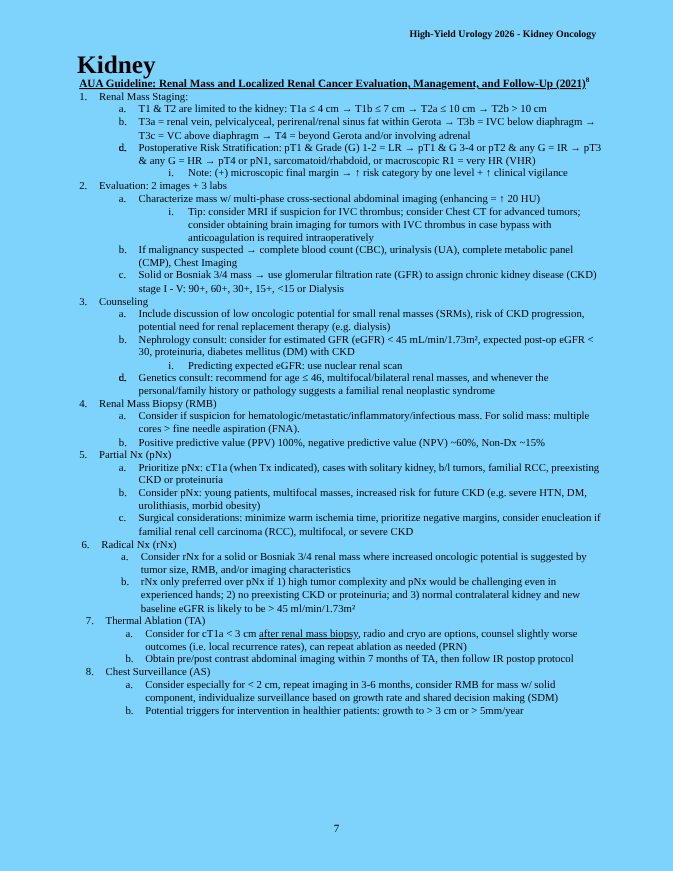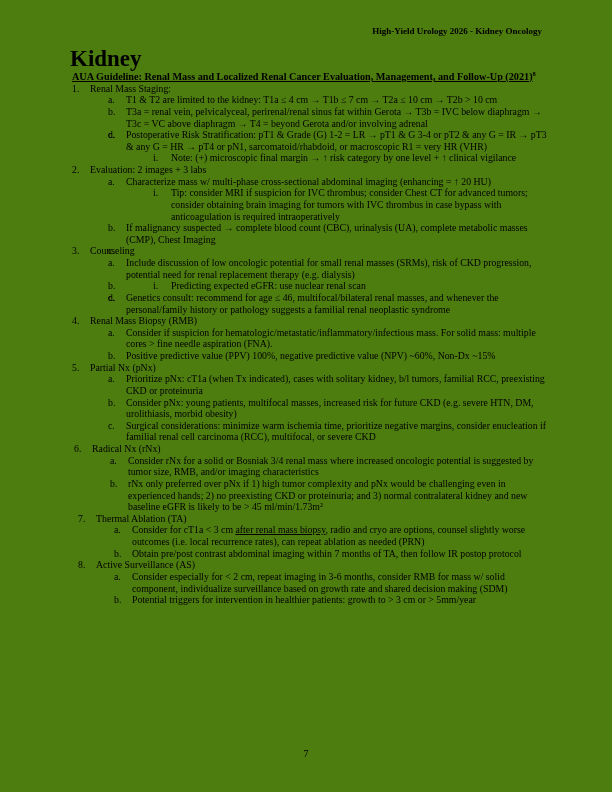--- a/index.html
+++ b/index.html
@@ -1,21 +1,21 @@
 <!DOCTYPE html>
 <html><head>
 <meta charset="utf-8">
 <style>
   html, body { margin: 0; padding: 0; background: #e8e8e8; }
   .page {
     position: relative;
     width: 612px;
     height: 792px;
     margin: 0 auto;
-    background: #4d7c0f;
+    background: #7dd3fc;
     color: #000000;
     font-family: "Liberation Serif", "DejaVu Serif", serif;
     overflow: hidden;
   }
   .header {
     position: absolute;
     top: 26px;
     left: 72px;
     right: 70px;
     text-align: right;
@@ -77,40 +77,40 @@
     <div>
         <div class="item level1"><span class="marker">1.</span><span><span>Renal Mass Staging:</span></span></div>
         <div class="item level2"><span class="marker">a.</span><span><span>T1 &amp; T2 are limited to the kidney: T1a ≤ 4 cm → T1b ≤ 7 cm → T2a ≤ 10 cm → T2b &gt; 10 cm</span></span></div>
         <div class="item level2"><span class="marker">b.</span><span><span>T3a = renal vein, pelvicalyceal, perirenal/renal sinus fat within Gerota → T3b = IVC below diaphragm → T3c = VC above diaphragm → T4 = beyond Gerota and/or involving adrenal</span></span></div>
         <div class="item level2"><span class="marker">c.</span></div>
         <div class="item level2"><span class="marker">d.</span><span><span>Postoperative Risk Stratification: pT1 &amp; Grade (G) 1-2 = LR → pT1 &amp; G 3-4 or pT2 &amp; any G = IR → pT3 &amp; any G = HR → pT4 or pN1, sarcomatoid/rhabdoid, or macroscopic R1 = very HR (VHR)</span></span></div>
         <div class="item level3"><span class="marker">i.</span><span><span>Note: (+) microscopic final margin → ↑ risk category by one level + ↑ clinical vigilance</span></span></div>
         <div class="item level1"><span class="marker">2.</span><span><span>Evaluation: 2 images + 3 labs</span></span></div>
         <div class="item level2"><span class="marker">a.</span><span><span>Characterize mass w/ multi-phase cross-sectional abdominal imaging (enhancing = ↑ 20 HU)</span></span></div>
         <div class="item level3"><span class="marker">i.</span><span><span>Tip: consider MRI if suspicion for IVC thrombus; consider Chest CT for advanced tumors; consider obtaining brain imaging for tumors with IVC thrombus in case bypass with anticoagulation is required intraoperatively</span></span></div>
-        <div class="item level2"><span class="marker">b.</span><span><span>If malignancy suspected → complete blood count (CBC), urinalysis (UA), complete metabolic masses (CMP), Chest Imaging</span></span></div>
-        <div class="item level2"><span class="marker">c.</span></div>
+        <div class="item level2"><span class="marker">b.</span><span><span>If malignancy suspected → complete blood count (CBC), urinalysis (UA), complete metabolic panel (CMP), Chest Imaging</span></span></div>
+        <div class="item level2"><span class="marker">c.</span><span><span>Solid or Bosniak 3/4 mass → use glomerular filtration rate (GFR) to assign chronic kidney disease (CKD) stage I - V: 90+, 60+, 30+, 15+, &lt;15 or Dialysis</span></span></div>
         <div class="item level1"><span class="marker">3.</span><span><span>Counseling</span></span></div>
         <div class="item level2"><span class="marker">a.</span><span><span>Include discussion of low oncologic potential for small renal masses (SRMs), risk of CKD progression, potential need for renal replacement therapy (e.g. dialysis)</span></span></div>
-        <div class="item level2"><span class="marker">b.</span></div>
+        <div class="item level2"><span class="marker">b.</span><span><span>Nephrology consult: consider for estimated GFR (eGFR) &lt; 45 mL/min/1.73m², expected post-op eGFR &lt; 30, proteinuria, diabetes mellitus (DM) with CKD</span></span></div>
         <div class="item level3"><span class="marker">i.</span><span><span>Predicting expected eGFR: use nuclear renal scan</span></span></div>
         <div class="item level2"><span class="marker">c.</span></div>
         <div class="item level2"><span class="marker">d.</span><span><span>Genetics consult: recommend for age ≤ 46, multifocal/bilateral renal masses, and whenever the personal/family history or pathology suggests a familial renal neoplastic syndrome</span></span></div>
         <div class="item level1"><span class="marker">4.</span><span><span>Renal Mass Biopsy (RMB)</span></span></div>
         <div class="item level2"><span class="marker">a.</span><span><span>Consider if suspicion for hematologic/metastatic/inflammatory/infectious mass. For solid mass: multiple cores &gt; fine needle aspiration (FNA).</span></span></div>
         <div class="item level2"><span class="marker">b.</span><span><span>Positive predictive value (PPV) 100%, negative predictive value (NPV) ~60%, Non-Dx ~15%</span></span></div>
         <div class="item level1"><span class="marker">5.</span><span><span>Partial Nx (pNx)</span></span></div>
         <div class="item level2"><span class="marker">a.</span><span><span>Prioritize pNx: cT1a (when Tx indicated), cases with solitary kidney, b/l tumors, familial RCC, preexisting CKD or proteinuria</span></span></div>
         <div class="item level2"><span class="marker">b.</span><span><span>Consider pNx: young patients, multifocal masses, increased risk for future CKD (e.g. severe HTN, DM, urolithiasis, morbid obesity)</span></span></div>
         <div class="item level2"><span class="marker">c.</span><span><span>Surgical considerations: minimize warm ischemia time, prioritize negative margins, consider enucleation if familial renal cell carcinoma (RCC), multifocal, or severe CKD</span></span></div>
         <div class="item level1" style="margin-left: 2px;"><span class="marker">6.</span><span><span>Radical Nx (rNx)</span></span></div>
         <div class="item level2" style="margin-left: 2px;"><span class="marker">a.</span><span><span>Consider rNx for a solid or Bosniak 3/4 renal mass where increased oncologic potential is suggested by tumor size, RMB, and/or imaging characteristics</span></span></div>
         <div class="item level2" style="margin-left: 2px;"><span class="marker">b.</span><span><span>rNx only preferred over pNx if 1) high tumor complexity and pNx would be challenging even in experienced hands; 2) no preexisting CKD or proteinuria; and 3) normal contralateral kidney and new baseline eGFR is likely to be &gt; 45 ml/min/1.73m²</span></span></div>
         <div class="item level1" style="margin-left: 6px;"><span class="marker">7.</span><span><span>Thermal Ablation (TA)</span></span></div>
         <div class="item level2" style="margin-left: 6px;"><span class="marker">a.</span><span><span>Consider for cT1a &lt; 3 cm </span><span class="u">after renal mass biopsy</span><span>, radio and cryo are options, counsel slightly worse outcomes (i.e. local recurrence rates), can repeat ablation as needed (PRN)</span></span></div>
         <div class="item level2" style="margin-left: 6px;"><span class="marker">b.</span><span><span>Obtain pre/post contrast abdominal imaging within 7 months of TA, then follow IR postop protocol</span></span></div>
-        <div class="item level1" style="margin-left: 6px;"><span class="marker">8.</span><span><span>Active Surveillance (AS)</span></span></div>
+        <div class="item level1" style="margin-left: 6px;"><span class="marker">8.</span><span><span>Chest Surveillance (AS)</span></span></div>
         <div class="item level2" style="margin-left: 6px;"><span class="marker">a.</span><span><span>Consider especially for &lt; 2 cm, repeat imaging in 3-6 months, consider RMB for mass w/ solid component, individualize surveillance based on growth rate and shared decision making (SDM)</span></span></div>
         <div class="item level2" style="margin-left: 6px;"><span class="marker">b.</span><span><span>Potential triggers for intervention in healthier patients: growth to &gt; 3 cm or &gt; 5mm/year</span></span></div>
       </div>
   </div>
   <div class="page-number">7</div>
 </div>
 
 </body></html>

